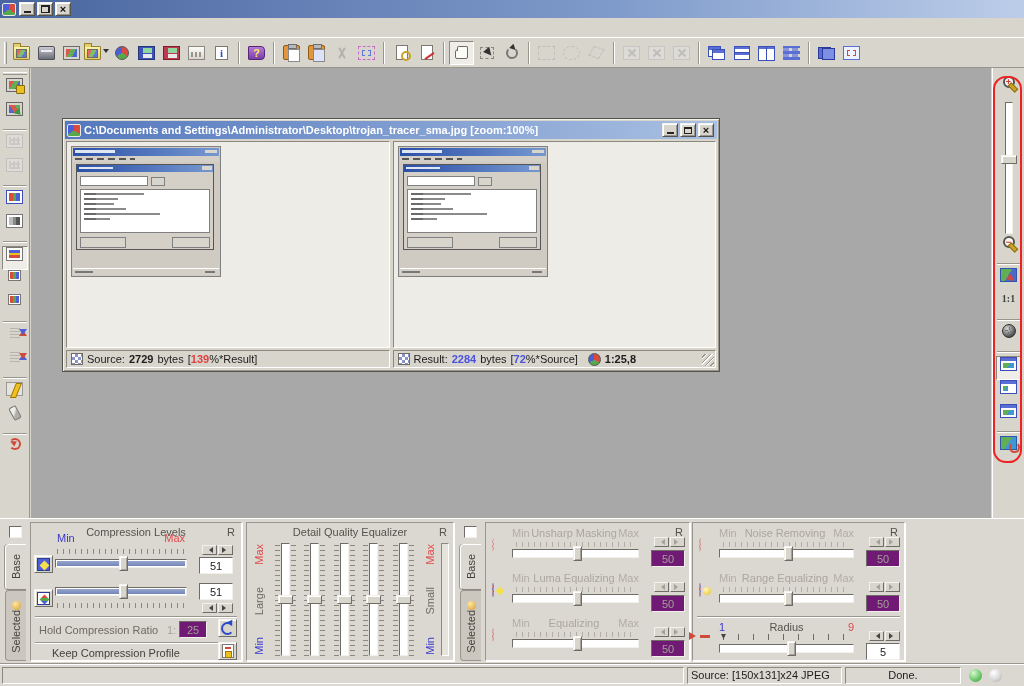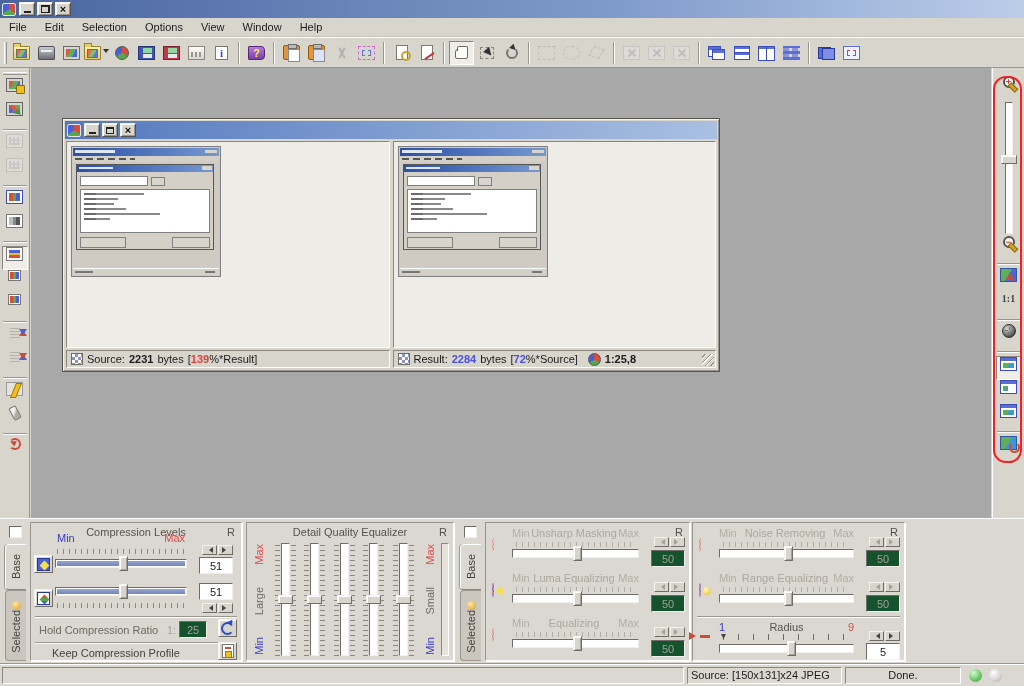--- a/index.html
+++ b/index.html
@@ -197,21 +197,21 @@
 .minl{color:#3A3ACC}
 .maxl{color:#E04848}
 .minl.dis,.maxl.dis{color:#B2AEA6}
 .rlab{color:#55524C;position:absolute;right:6px;top:3px}
 .ticks{height:5px;background:repeating-linear-gradient(90deg,#8C887F 0 1px,transparent 1px 6px)}
 .ticks.dis{background:repeating-linear-gradient(90deg,#B2AEA6 0 1px,transparent 1px 6px)}
 .track{position:relative;height:9px;background:#FFF;border:1px solid;border-color:#6F6B66 #F2F0EA #F2F0EA #6F6B66}
 .track .fill{position:absolute;left:1px;right:1px;top:1px;bottom:1px;background:linear-gradient(#97A6CC,#7484B8)}
 .hthumb{position:absolute;top:-4px;width:9px;height:15px;background:#D8D5CD;border:1px solid;border-color:#F4F2EC #6F6B66 #6F6B66 #F4F2EC;box-shadow:inset 1px 1px 0 #FFF,inset -1px -1px 0 #A5A199}
 .val{width:34px;height:17px;background:#FFF;border:1px solid;border-color:#6F6B66 #F2F0EA #F2F0EA #6F6B66;text-align:center;line-height:16px}
-.val.dis{background:#14532d;color:#A39F97}
+.val.dis{background:#701a75;color:#A39F97}
 .spin{display:flex;gap:1px}
 .spin .sb{width:15px;height:10px;background:#D8D5CD;border:1px solid;border-color:#F4F2EC #6F6B66 #6F6B66 #F4F2EC;display:flex;align-items:center;justify-content:center}
 .tl{width:0;height:0;border:3px solid transparent;border-right:4px solid #444}
 .tr{width:0;height:0;border:3px solid transparent;border-left:4px solid #444}
 .spin.dis .tl{border-right-color:#A5A199}
 .spin.dis .tr{border-left-color:#A5A199}
 .sbtn{width:19px;height:18px;display:flex;align-items:center;justify-content:center;background:#D8D5CD;border:1px solid;border-color:#F4F2EC #6F6B66 #6F6B66 #F4F2EC;box-shadow:inset 1px 1px 0 #FFF}
 .star{position:relative;width:13px;height:13px;background:#4C5ED8;border:1px solid #2A3A9A}
 .star::after{content:"";position:absolute;left:3px;top:3px;width:7px;height:7px;background:#F4E04A;transform:rotate(45deg)}
 .star.multi{background:#FFF}
@@ -284,29 +284,20 @@
         </span>
       <span class="wbtn">
           <span class="g-rest"></span>
         </span>
       <span class="wbtn">
           <span class="g-x">×</span>
         </span>
     </span>
   </div>
 
-  <div class="menubar">
-    <span class="mitem">File</span>
-    <span class="mitem">Edit</span>
-    <span class="mitem">Selection</span>
-    <span class="mitem">Options</span>
-    <span class="mitem">View</span>
-    <span class="mitem">Window</span>
-    <span class="mitem">Help</span>
-  </div>
 
   <div class="toolbar">
     <span class="thandle"></span>
     <span class="tbtn">
         <span class="i i-open"></span>
       </span>
     <span class="tbtn">
         <span class="i i-scan"></span>
       </span>
     <span class="tbtn">
@@ -496,20 +487,21 @@
     <span class="hsep"></span>
     <span class="vbtn">
         <span class="i i-refimg"></span>
       </span>
   </div>
   <div class="redbox"></div>
 
   <div class="docwin">
     <div class="dtitle">
       <span class="applogo"></span>
+      <span class="ttl">C:\Documents and Settings\Administrator\Desktop\trojan_tracer_sma.jpg  [zoom:100%]</span>
       <span class="wbtns">
         <span class="wbtn">
             <span class="g-min"></span>
           </span>
         <span class="wbtn">
             <span class="g-max"></span>
           </span>
         <span class="wbtn">
             <span class="g-x">×</span>
           </span>
@@ -555,21 +547,21 @@
               <div class="md-b"></div>
             </div>
             <div class="m-s"></div>
           </div>
         </div>
       </div>
       <div class="dstatus">
         <div class="sfld">
           <span class="chk"></span>
           <span>Source:</span>
-          <span class="num">2231</span>
+          <span class="num">2729</span>
           <span>bytes</span>
           <span><span>[</span><span class="redt">139</span><span>%*Result]</span></span>
         </div>
         <div class="sfld" style="position:relative">
           <span class="chk"></span>
           <span>Result:</span>
           <span class="bluet">2284</span>
           <span>bytes</span>
           <span><span>[</span><span class="bluet">72</span><span>%*Source]</span></span>
           <span class="mlogo" style="margin-left:6px"></span>

